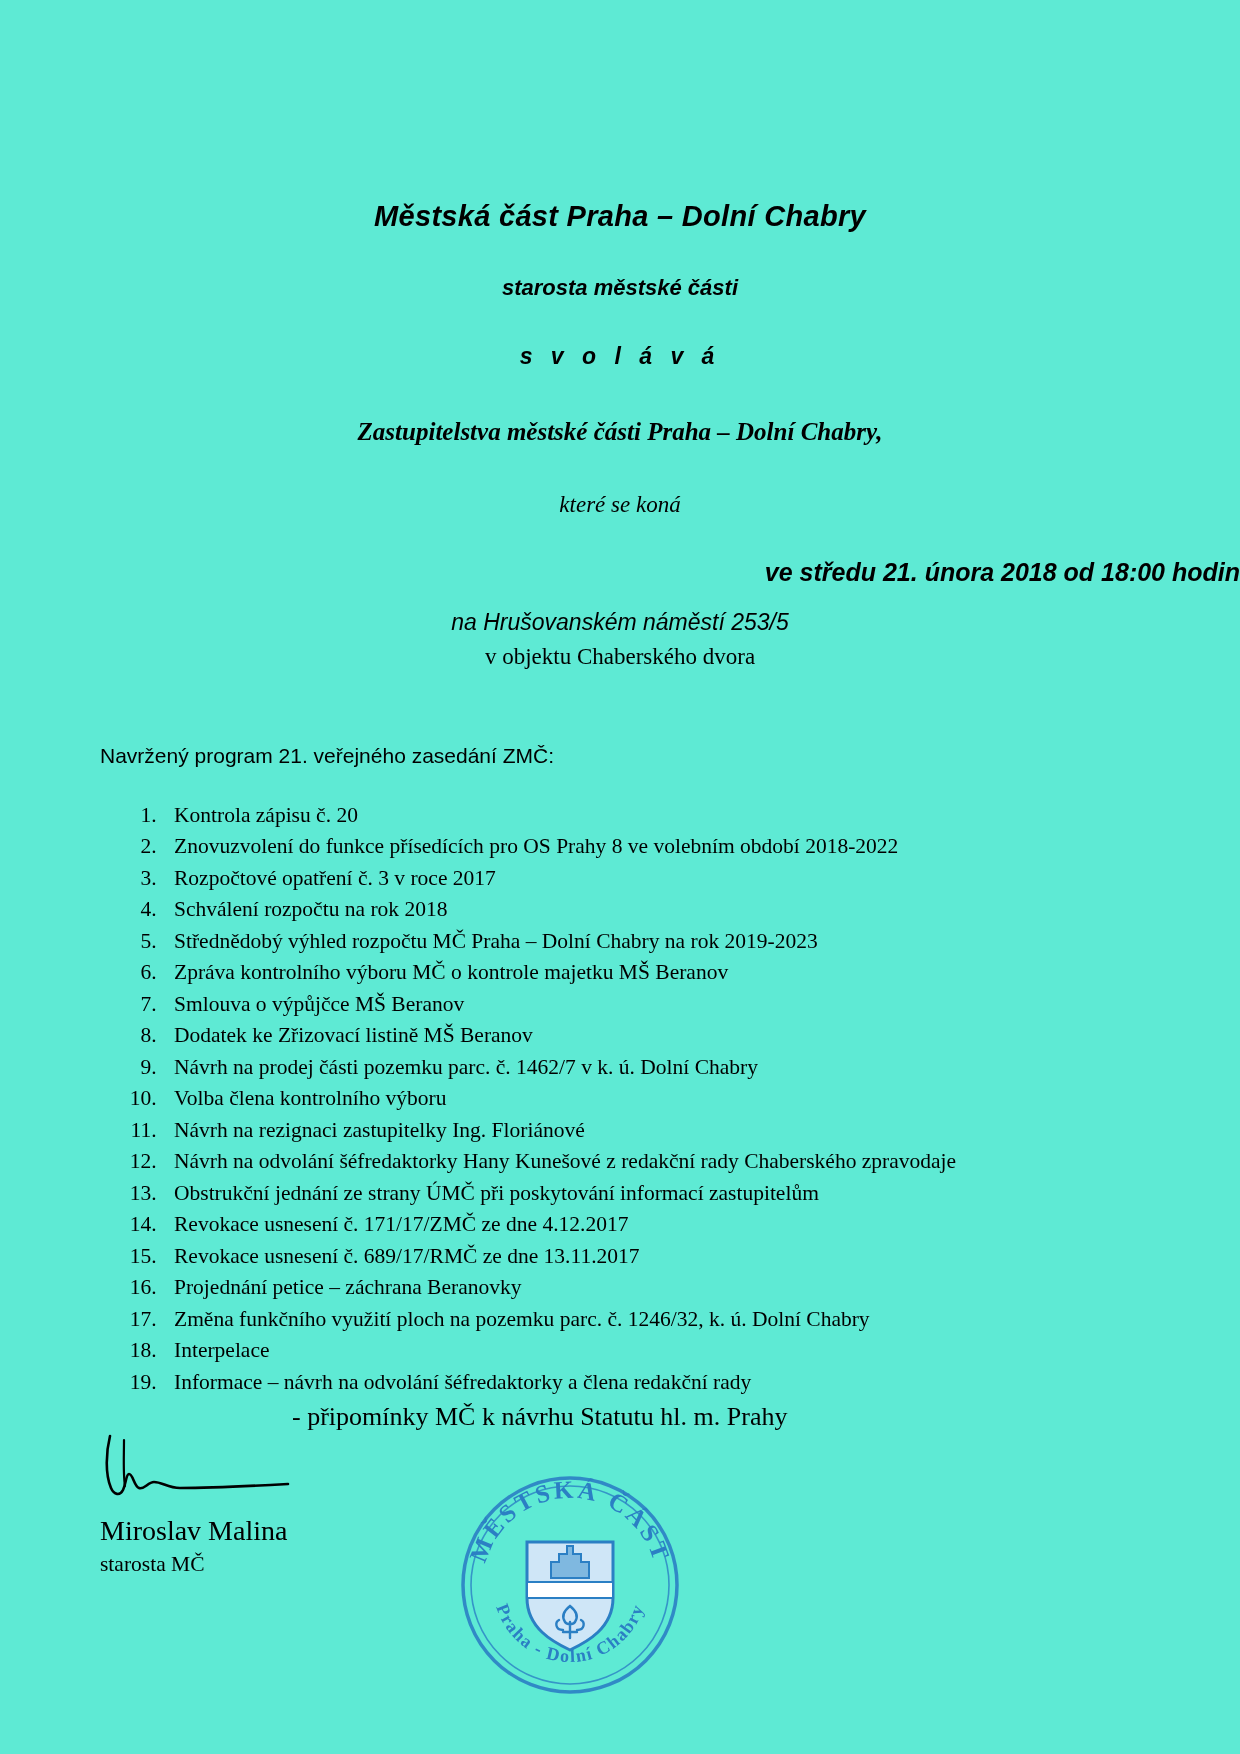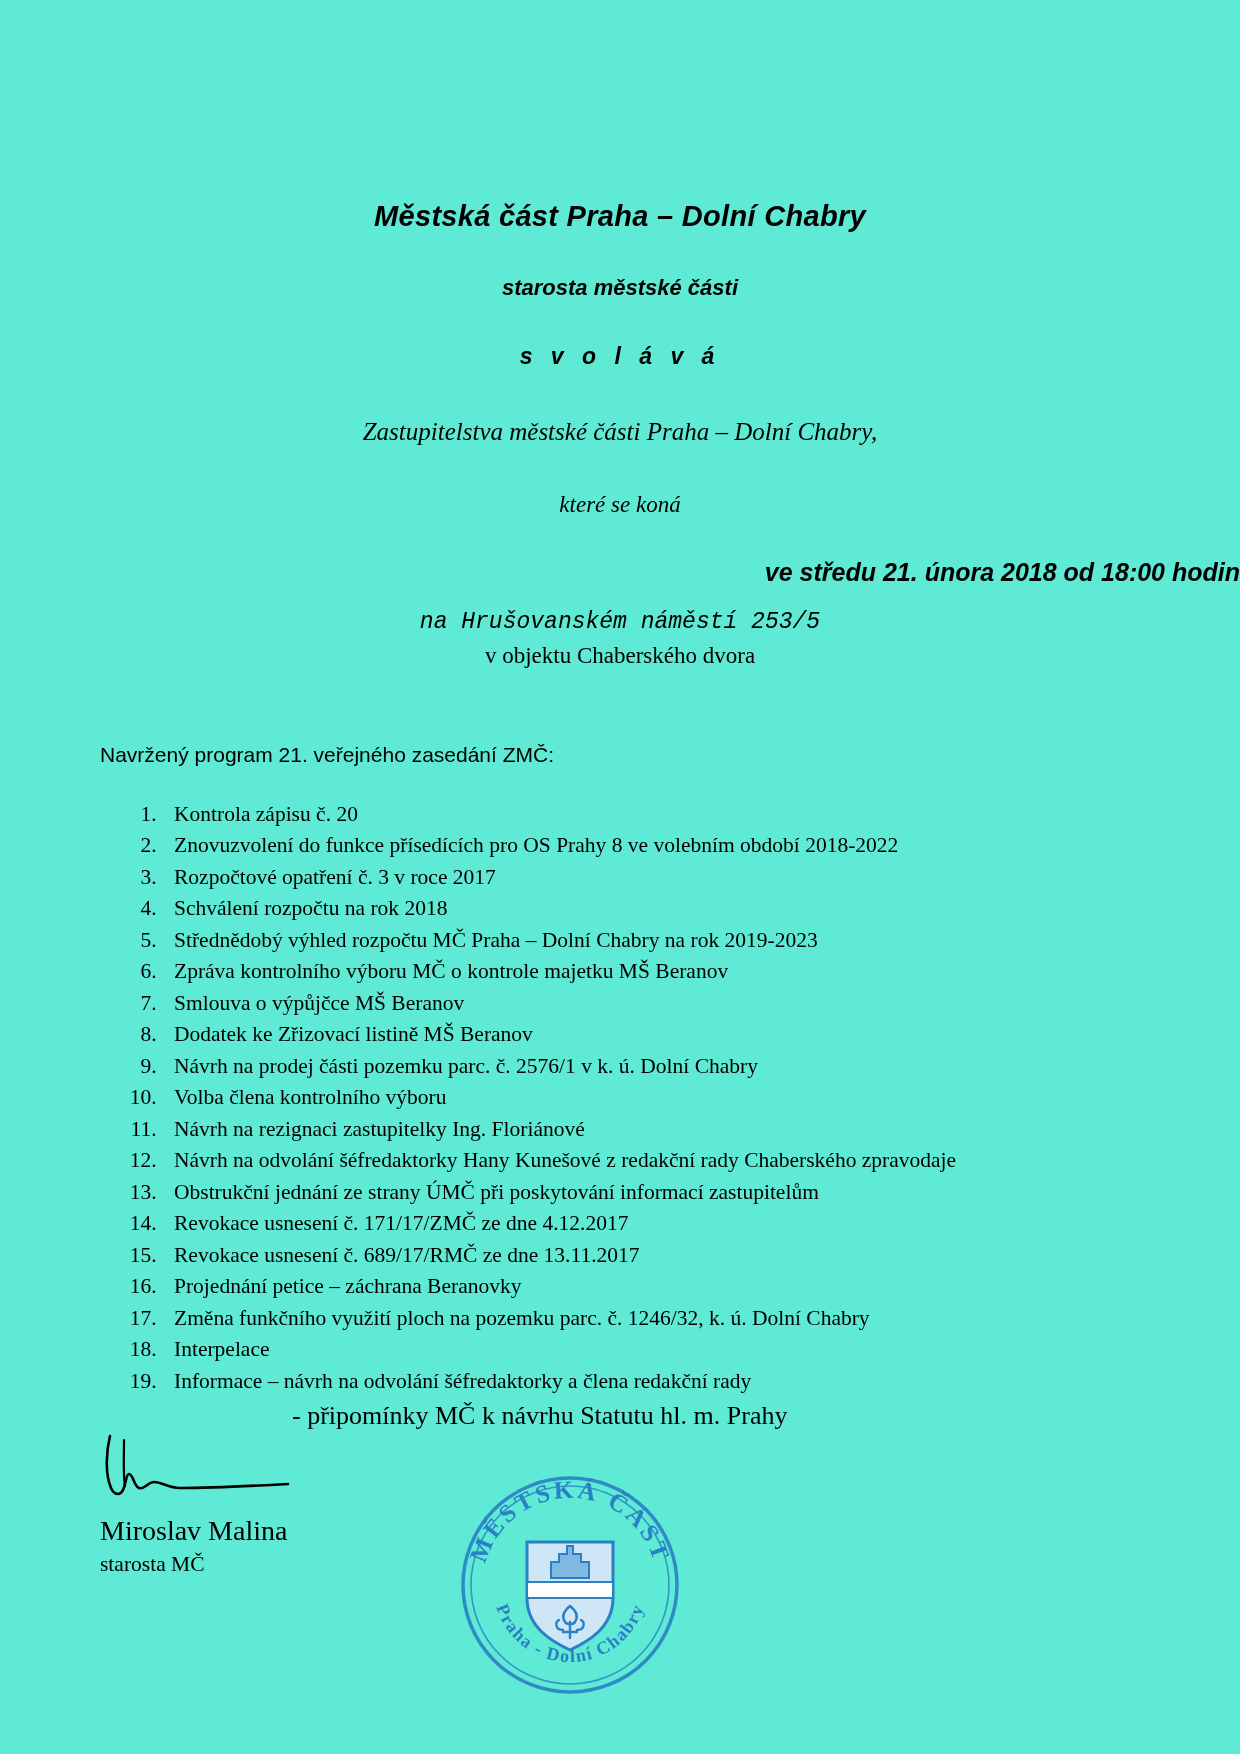--- a/index.html
+++ b/index.html
@@ -48,41 +48,41 @@
   }
   .meeting-line1 {
     font-family: "Liberation Serif", serif;
     font-weight: bold;
     font-style: italic;
     font-size: 25px;
     margin: 0 0 6px 0;
   }
   .meeting-line2 {
     font-family: "Liberation Serif", serif;
-    font-weight: normal;
+    font-weight: bold;
     font-style: italic;
     font-size: 25px;
     margin: 0 0 46px 0;
   }
   .held {
     font-family: "Liberation Serif", serif;
     font-style: italic;
     font-size: 23px;
     margin: 0 0 40px 0;
   }
   .datetime {
     font-family: "Liberation Sans", sans-serif;
     font-weight: bold;
     font-style: italic;
     font-size: 25px;
     margin: 0 0 22px 0;
     text-align: right;
   }
   .place1 {
-    font-family: Liberation Mono, monospace;
+    font-family: Liberation Sans, sans-serif;
     font-style: italic;
     font-size: 23px;
     margin: 0 0 8px 0;
   }
   .place2 {
     font-family: "Liberation Serif", serif;
     font-size: 23px;
     margin: 0 0 0 0;
   }
 
@@ -163,21 +163,21 @@
 
   <ol class="agenda">
     <li>Kontrola zápisu č. 20</li>
     <li>Znovuzvolení do funkce přísedících pro OS Prahy 8 ve volebním období 2018-2022</li>
     <li>Rozpočtové opatření č. 3 v roce 2017</li>
     <li>Schválení rozpočtu na rok 2018</li>
     <li>Střednědobý výhled rozpočtu MČ Praha – Dolní Chabry na rok 2019-2023</li>
     <li>Zpráva kontrolního výboru MČ o kontrole majetku MŠ Beranov</li>
     <li>Smlouva o výpůjčce MŠ Beranov</li>
     <li>Dodatek ke Zřizovací listině MŠ Beranov</li>
-    <li>Návrh na prodej části pozemku parc. č. 2576/1 v k. ú. Dolní Chabry</li>
+    <li>Návrh na prodej části pozemku parc. č. 1462/7 v k. ú. Dolní Chabry</li>
     <li>Volba člena kontrolního výboru</li>
     <li>Návrh na rezignaci zastupitelky Ing. Floriánové</li>
     <li>Návrh na odvolání šéfredaktorky Hany Kunešové z redakční rady Chaberského zpravodaje</li>
     <li>Obstrukční jednání ze strany ÚMČ při poskytování informací zastupitelům</li>
     <li>Revokace usnesení č. 171/17/ZMČ ze dne 4.12.2017</li>
     <li>Revokace usnesení č. 689/17/RMČ ze dne 13.11.2017</li>
     <li>Projednání petice – záchrana Beranovky</li>
     <li>Změna funkčního využití ploch na pozemku parc. č. 1246/32, k. ú. Dolní Chabry</li>
     <li>Interpelace</li>
     <li>Informace – návrh na odvolání šéfredaktorky a člena redakční rady</li>

